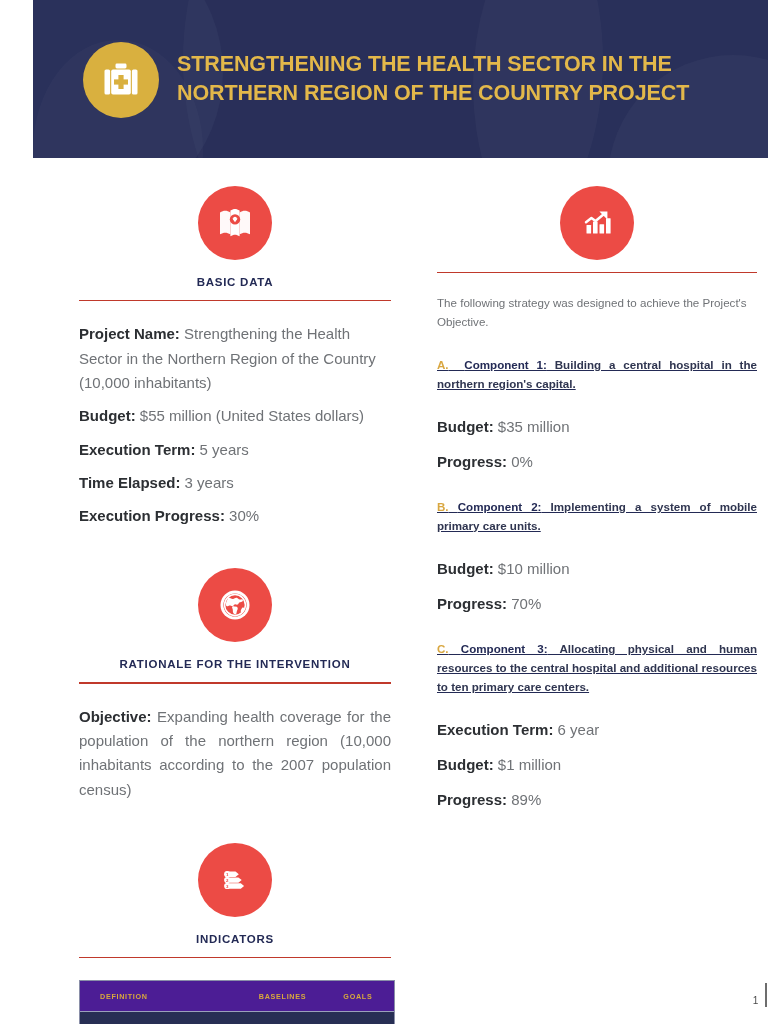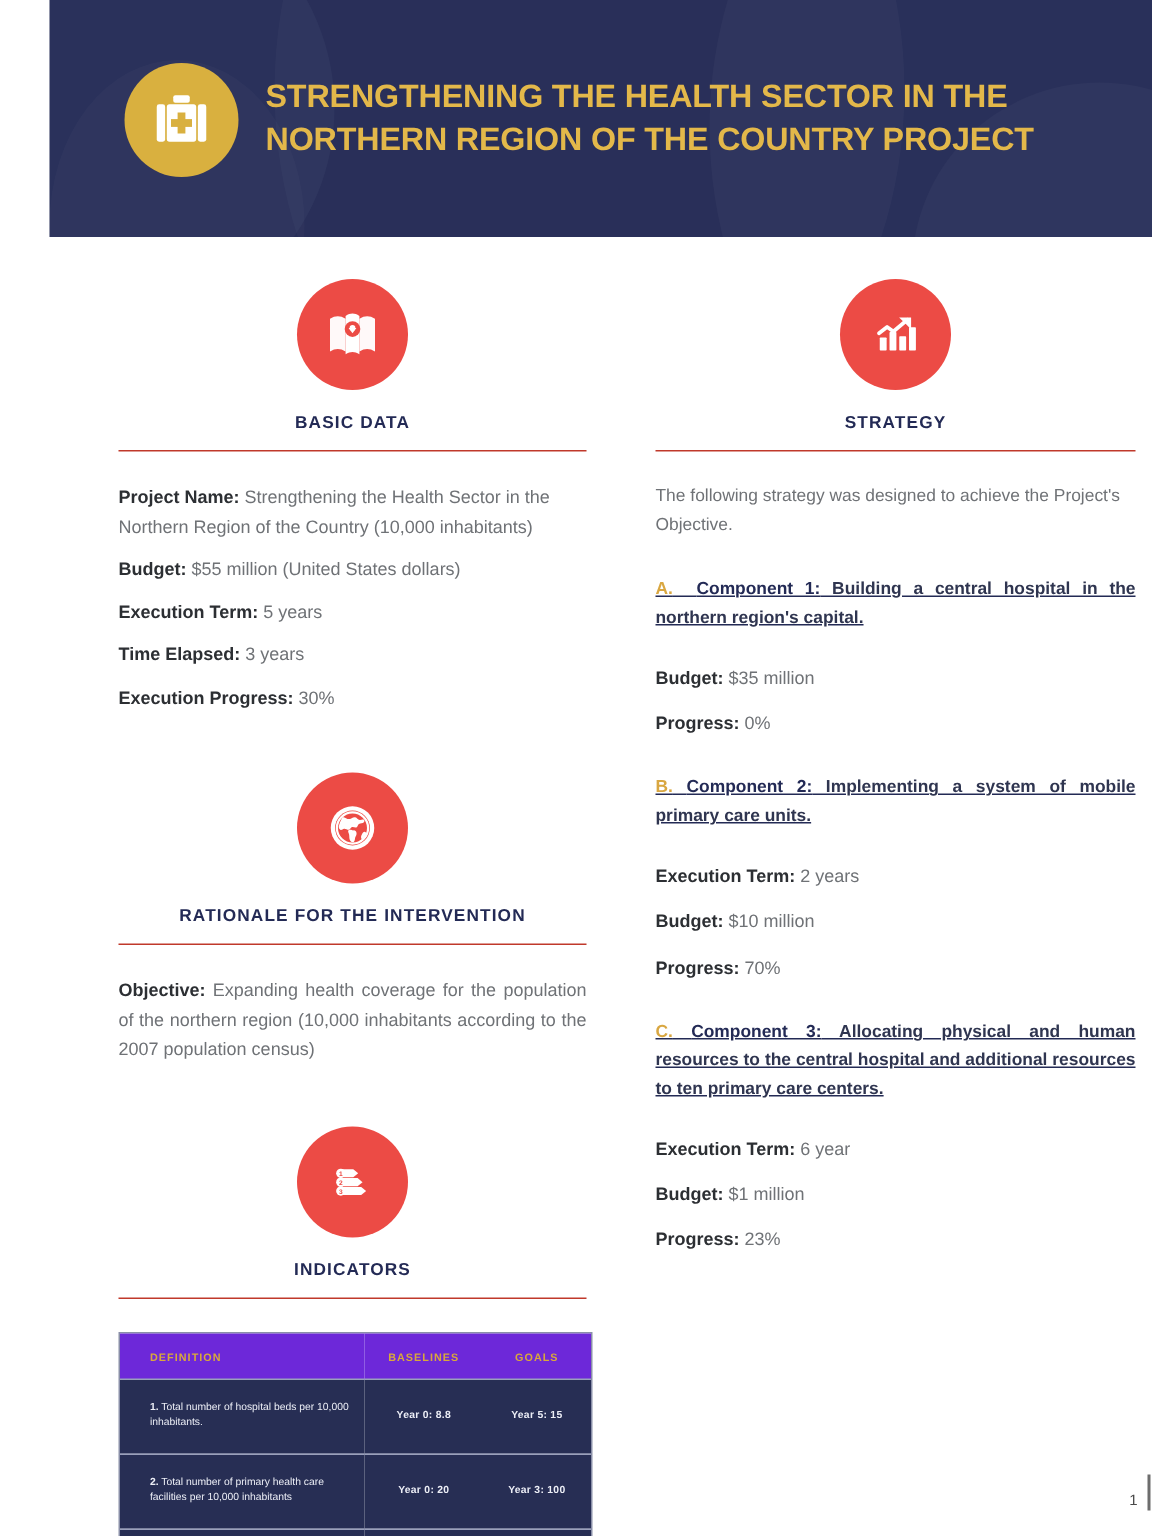--- a/index.html
+++ b/index.html
@@ -111,21 +111,21 @@
     margin-top: 12px;
     height: 1.4px;
     background: #c0392b;
     width: 100%;
   }
 
   
   .block { margin-top: 21px; }
   .line {
     color: #6f7276;
-    font-size: 12px;
+    font-size: 15px;
     line-height: 1.62;
     margin-bottom: 9px;
   }
   .line:last-child { margin-bottom: 0; }
   .line b { color: #2c2f33; font-weight: bold; }
   .just { text-align: justify; }
 
   .para {
     color: #6f7276;
     font-size: 11.6px;
@@ -155,21 +155,21 @@
     border: 1px solid #8a8fa8;
     background: #ffffff;
     padding: 0;
   }
   table.ind {
     width: 100%;
     border-collapse: collapse;
     table-layout: fixed;
   }
   table.ind thead th {
-    background: #6d28d9;
+    background: #4c1d95;
     color: #d8a83c;
     font-size: 7.2px;
     font-weight: bold;
     letter-spacing: 0.7px;
     text-transform: uppercase;
     padding: 11px 0 10px 0;
     text-align: center;
   }
   table.ind thead th.defcol { text-align: left; padding-left: 20px; }
   table.ind tbody td {
@@ -366,21 +366,20 @@
         <div class="icon-circle">
           <svg viewBox="0 0 38 38" fill="#ffffff" xmlns="http://www.w3.org/2000/svg">
             <rect x="8.5" y="21" width="4.6" height="8.6" rx="0.5"></rect>
             <rect x="15" y="17.4" width="4.6" height="12.2" rx="0.5"></rect>
             <rect x="21.5" y="20.2" width="4.6" height="9.4" rx="0.5"></rect>
             <rect x="28" y="14.2" width="4.6" height="15.4" rx="0.5"></rect>
             <path d="M8 18.2l5.4-4.2 4.2 3 9.3-7.8" stroke="#ffffff" stroke-width="2.5" fill="none" stroke-linecap="round" stroke-linejoin="round"></path>
             <path d="M21.4 7.6h8v8l-2.8-2.9-5.2-5.1z"></path>
           </svg>
         </div>
-        <div class="sec-title">STRATEGY</div>
         <div class="sec-rule"></div>
       </div>
 
       <div class="block">
         <div class="para">The following strategy was designed to achieve the Project's Objective.</div>
       </div>
 
       <div class="component">
         <span class="letter">A.</span>&nbsp;
         <span class="lead">Component 1:</span><span class="rest"> Building a central hospital in the northern region's capital.</span>
@@ -393,43 +392,40 @@
           <b>Progress:</b><span> 0%</span>
         </div>
       </div>
 
       <div class="component">
         <span class="letter">B.</span>
         <span class="lead">Component 2:</span><span class="rest"> Implementing a system of mobile primary care units.</span>
       </div>
       <div class="metrics">
         <div class="line">
-          <b>Execution Term:</b><span> 2 years</span>
-        </div>
-        <div class="line">
           <b>Budget:</b><span> $10 million</span>
         </div>
         <div class="line">
           <b>Progress:</b><span> 70%</span>
         </div>
       </div>
 
       <div class="component">
         <span class="letter">C.</span>
         <span class="lead">Component 3:</span><span class="rest"> Allocating physical and human resources to the central hospital and additional resources to ten primary care centers.</span>
       </div>
       <div class="metrics">
         <div class="line">
           <b>Execution Term:</b><span> 6 year</span>
         </div>
         <div class="line">
           <b>Budget:</b><span> $1 million</span>
         </div>
         <div class="line">
-          <b>Progress:</b><span> 23%</span>
+          <b>Progress:</b><span> 89%</span>
         </div>
       </div>
 
     </div>
   </div>
 
   <div class="footer">
     <span class="pagenum">1</span>
     <span class="footrule"></span>
   </div>

